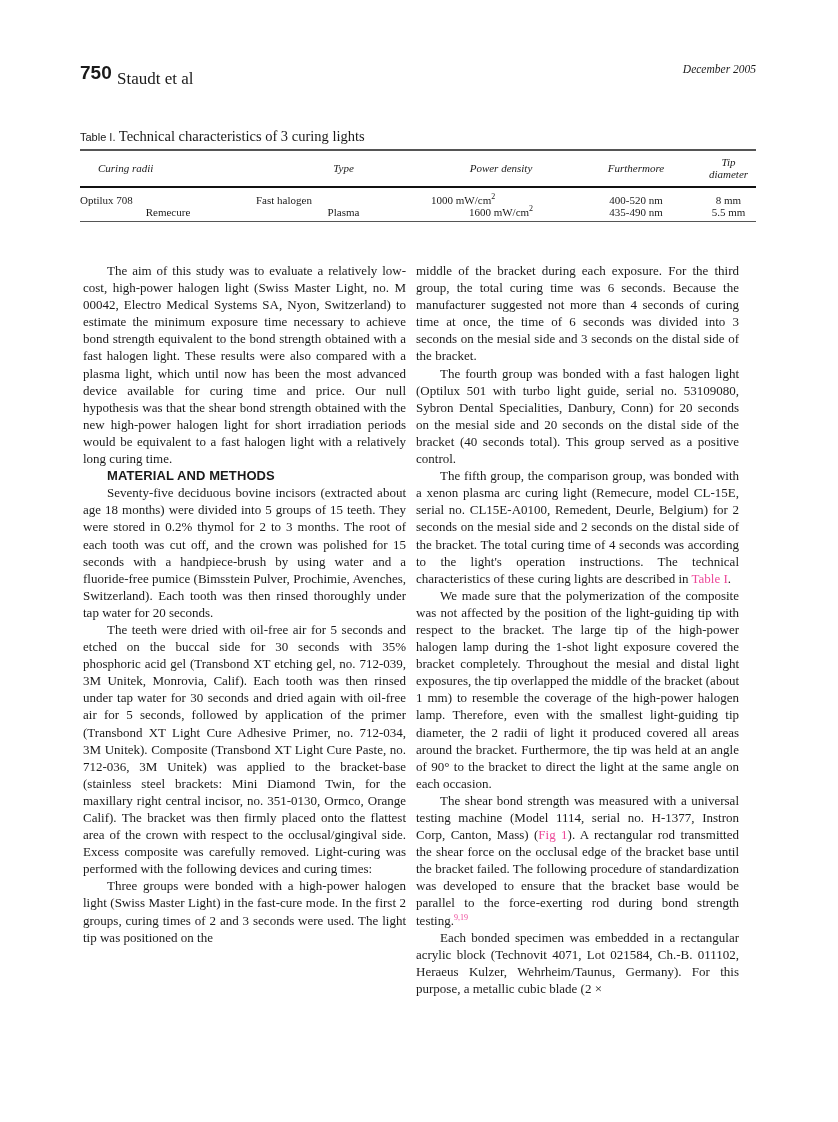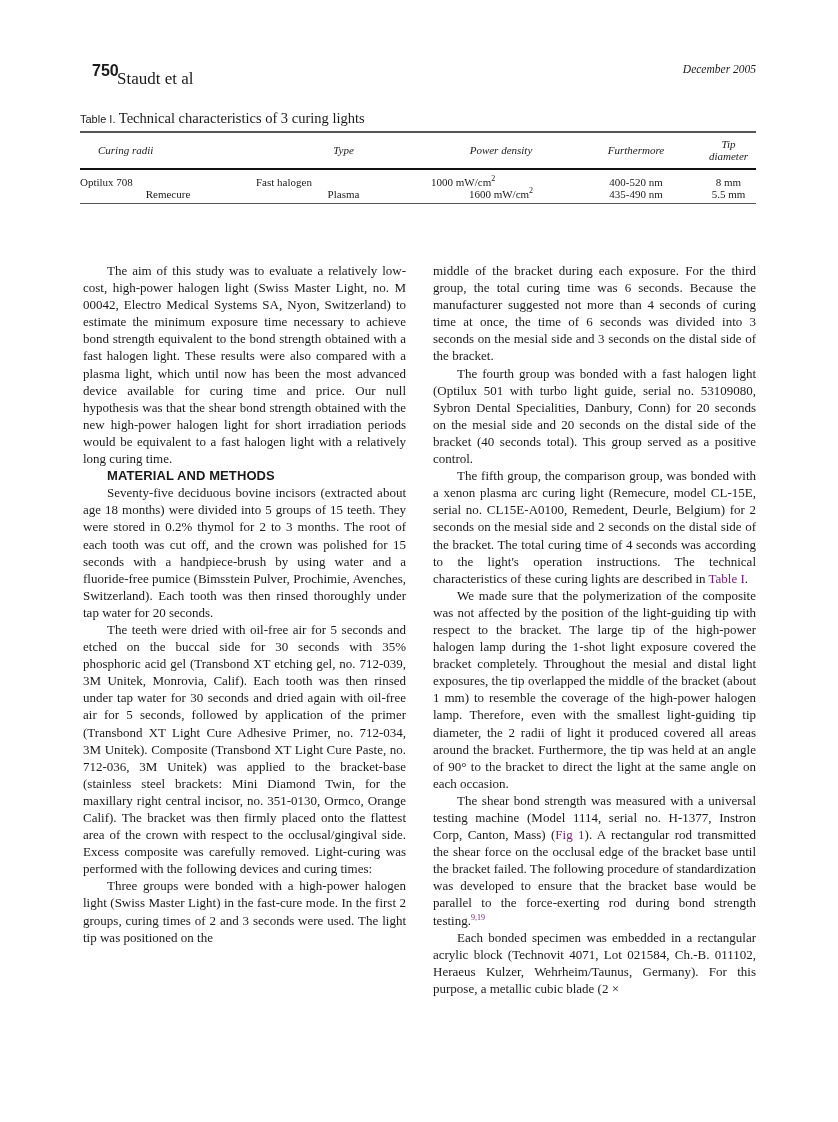--- a/index.html
+++ b/index.html
@@ -1,24 +1,24 @@
 <!DOCTYPE html>
 <html><head>
 <meta charset="utf-8">
 <style>
   html, body { margin: 0; padding: 0; background: #ffffff; }
   body { width: 838px; height: 1122px; position: relative; overflow: hidden;
          font-family: "Liberation Serif", serif; color: #1a1a1a; }
   .header { position: absolute; top: 62px; left: 80px; width: 676px; height: 34px; }
-  .pageno { position: absolute; left: 12px; top: 0; font-family: "Liberation Sans", sans-serif;
-            font-weight: bold; font-size: 16px; }
+  .pageno { position: absolute; left: 0; top: 0; font-family: "Liberation Sans", sans-serif;
+            font-weight: bold; font-size: 19px; }
   .authors { position: absolute; left: 37px; top: 7px; font-size: 17px; }
   .journal { position: absolute; right: 0; top: 0; text-align: right; font-style: italic;
              font-size: 11.5px; line-height: 14px; }
-  .table-wrap { position: absolute; top: 110px; left: 80px; width: 676px; }
+  .table-wrap { position: absolute; top: 128px; left: 80px; width: 676px; }
   .table-caption { font-size: 14.5px; margin: 0 0 4px 0; }
   .table-caption .tlabel { font-family: "Liberation Sans", sans-serif; font-size: 11px; }
   table { width: 100%; border-collapse: collapse; font-size: 11px; }
   thead tr { border-top: 2px solid #555; border-bottom: 2px solid #111; }
   thead th { font-weight: normal; font-style: italic; padding: 5px 0 6px 0; }
   tbody tr:first-child td { padding-top: 6px; }
   tbody tr:last-child td { padding-bottom: 3px; text-align: center; }
   tbody { border-bottom: 1.5px solid #555; }
   td { padding: 0; line-height: 12px; }
   .c1 { width: 158px; text-align: left; padding-left: 18px; }
@@ -26,26 +26,26 @@
   .c2 { width: 175px; text-align: left; }
   th.c2 { text-align: center; }
   .c3 { width: 140px; text-align: left; }
   th.c3 { text-align: center; }
   .c4 { width: 130px; text-align: center; }
   .c5 { text-align: center; }
   sup { font-size: 8px; line-height: 0; }
   .col { position: absolute; top: 262px; width: 323px; font-size: 13px; line-height: 17.1px;
          text-align: justify; }
   .col-left { left: 83px; }
-  .col-right { left: 433px; font-family: Liberation Serif, serif; }
+  .col-right { left: 416px; font-family: Liberation Serif, serif; }
   .col p { margin: 0; text-indent: 24px; }
   .col p.noindent { text-indent: 0; }
   .heading { font-family: "Liberation Sans", sans-serif; font-weight: bold; font-size: 13px;
              margin: 17px 0 6px 0; text-indent: 0; letter-spacing: 0.1px; }
-  .link { color: #701a75; }
+  .link { color: #ec4899; }
 </style>
 </head>
 <body>
 
 <div class="header">
   <span class="pageno">750</span>
   <span class="authors">Staudt et al</span>
   <div class="journal">
     <div>December 2005</div>
   </div>

